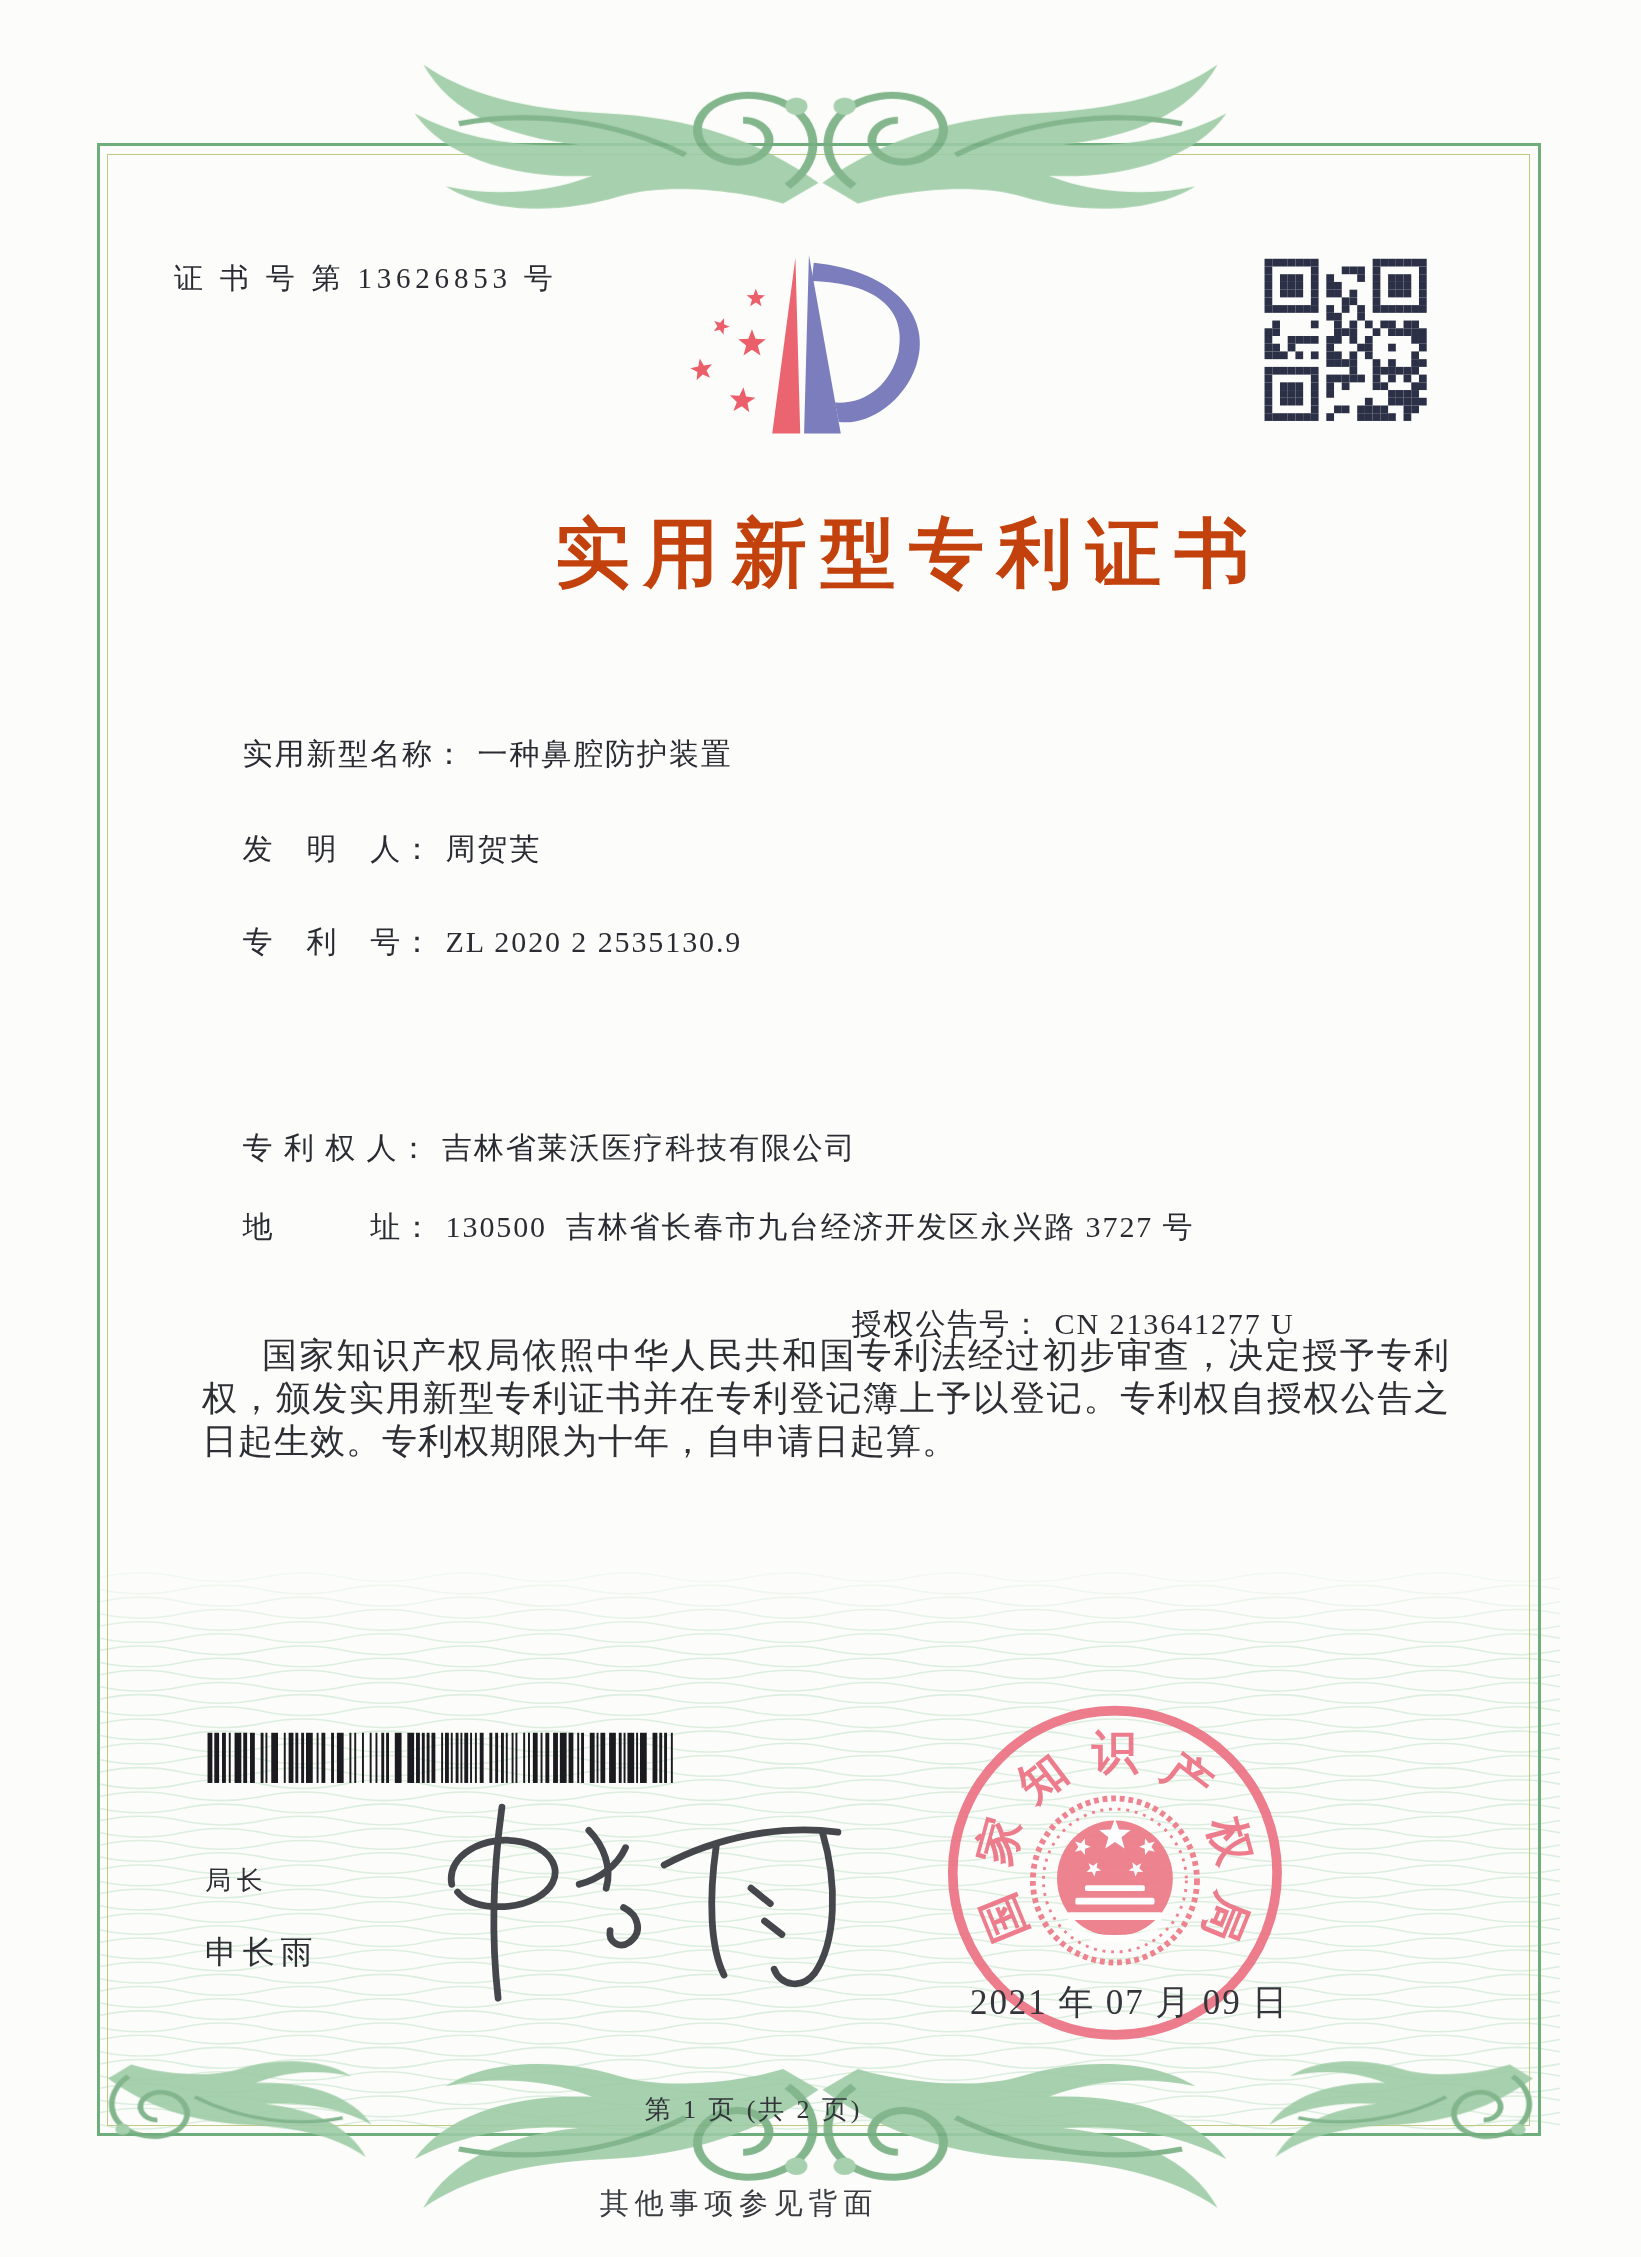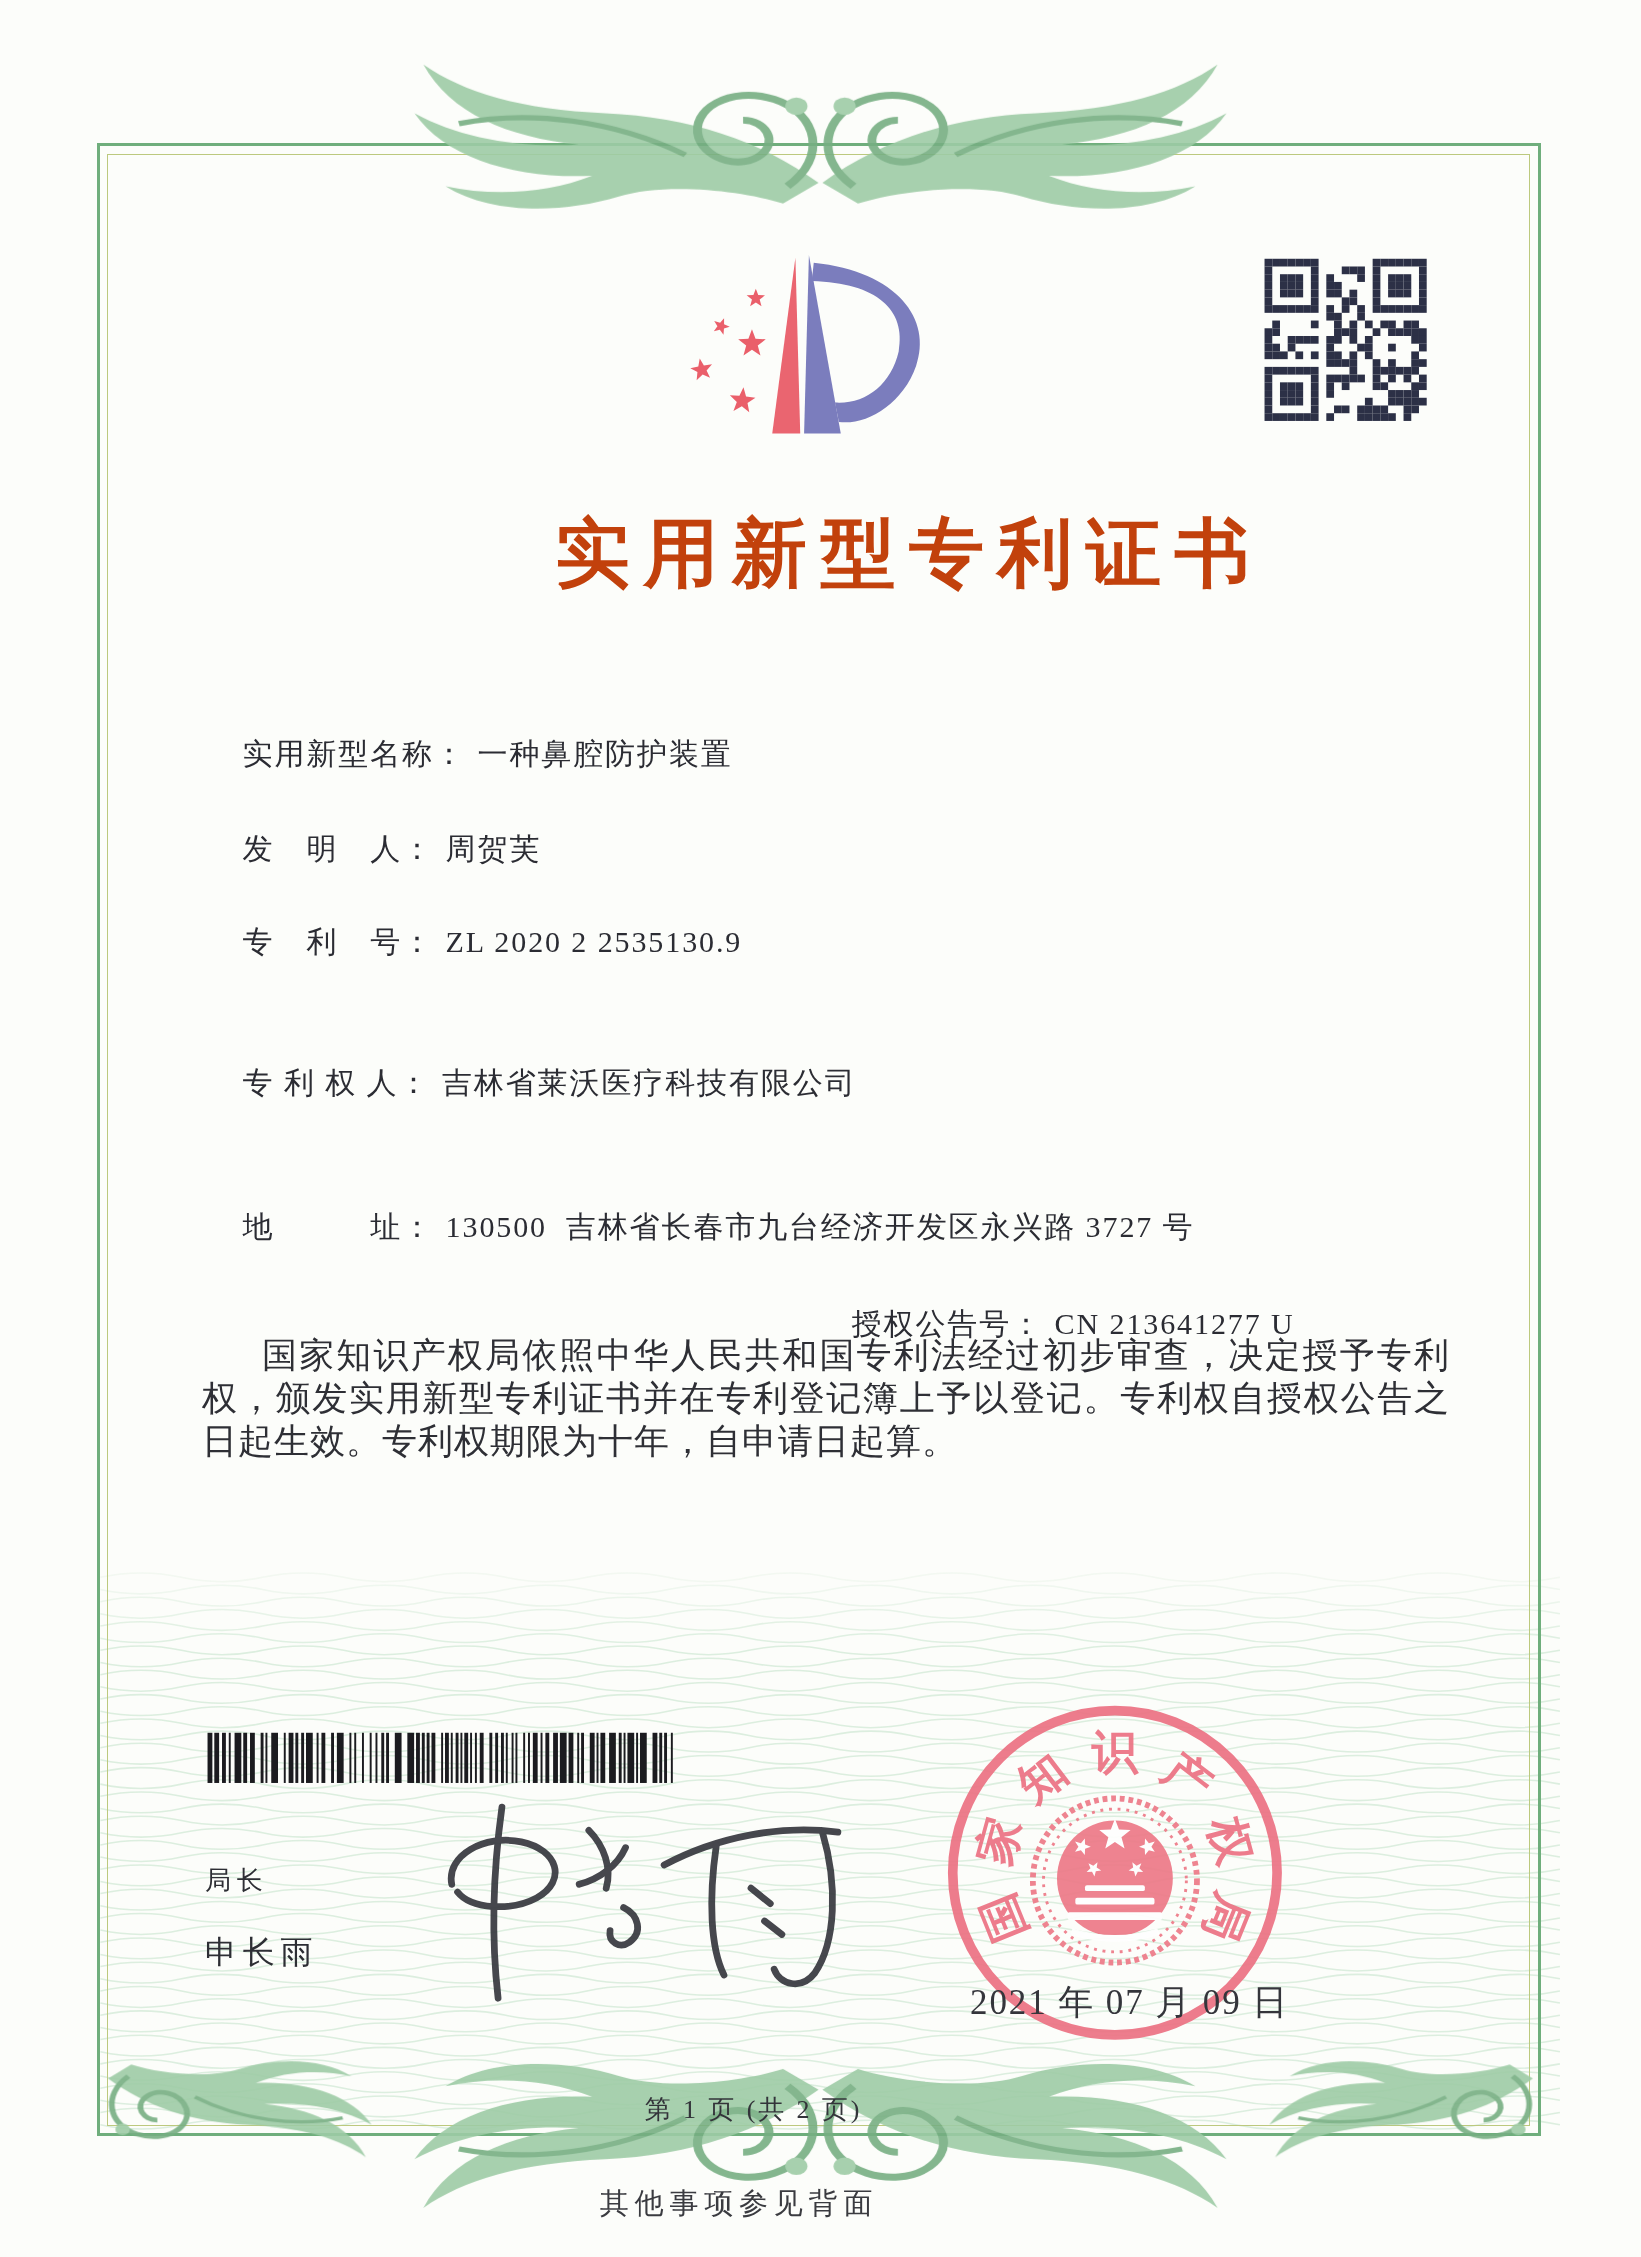--- a/index.html
+++ b/index.html
@@ -453,33 +453,34 @@
             <polygon points="1173.0,1929.1 1177.4,1932.7 1182.4,1930.1 1180.3,1935.3 1184.3,1939.3 1178.7,1938.9 1176.2,1944.0 1174.8,1938.5 1169.2,1937.7 1173.9,1934.6" fill="#ffffff"></polygon>
           </g>
         <rect x="1124" y="1953" width="62" height="6" rx="2" fill="#fff"></rect>
         <rect x="1114" y="1966" width="82" height="7" rx="2" fill="#fff"></rect>
         <rect x="1106" y="1981" width="98" height="8" rx="2" fill="#fff"></rect>
         <path d="M1110 2001 Q1155 2015 1200 2001" stroke="#fff" stroke-width="7" fill="none"></path>
       </g>
     </g>
   </svg>
 
+  <div class="t cert-no">证 书 号 第 13626853 号</div>
 
   <div class="t title">实用新型专利证书</div>
 
   <div class="row" style="top:700px">
     <span class="lab">实用新型名称：</span><span>一种鼻腔防护装置</span>
   </div>
   <div class="row" style="top:795px">
     <span class="lab">发　明　人：</span><span>周贺芙</span>
   </div>
   <div class="row" style="top:888px">
     <span class="lab">专　利　号：</span><span>ZL 2020 2 2535130.9</span>
   </div>
-  <div class="row" style="top:1029px">
+  <div class="row" style="top:1094px">
     <span class="lab">专 利 权 人：</span><span>吉林省莱沃医疗科技有限公司</span>
   </div>
   <div class="row" style="top:1173px">
     <span class="lab">地　　　址：</span><span>130500  吉林省长春市九台经济开发区永兴路 3727 号</span>
   </div>
   <div class="row" style="left:814px;top:1270px">
     <span class="lab">授权公告号：</span><span>CN 213641277 U</span>
   </div>
 
   <div class="paras">

